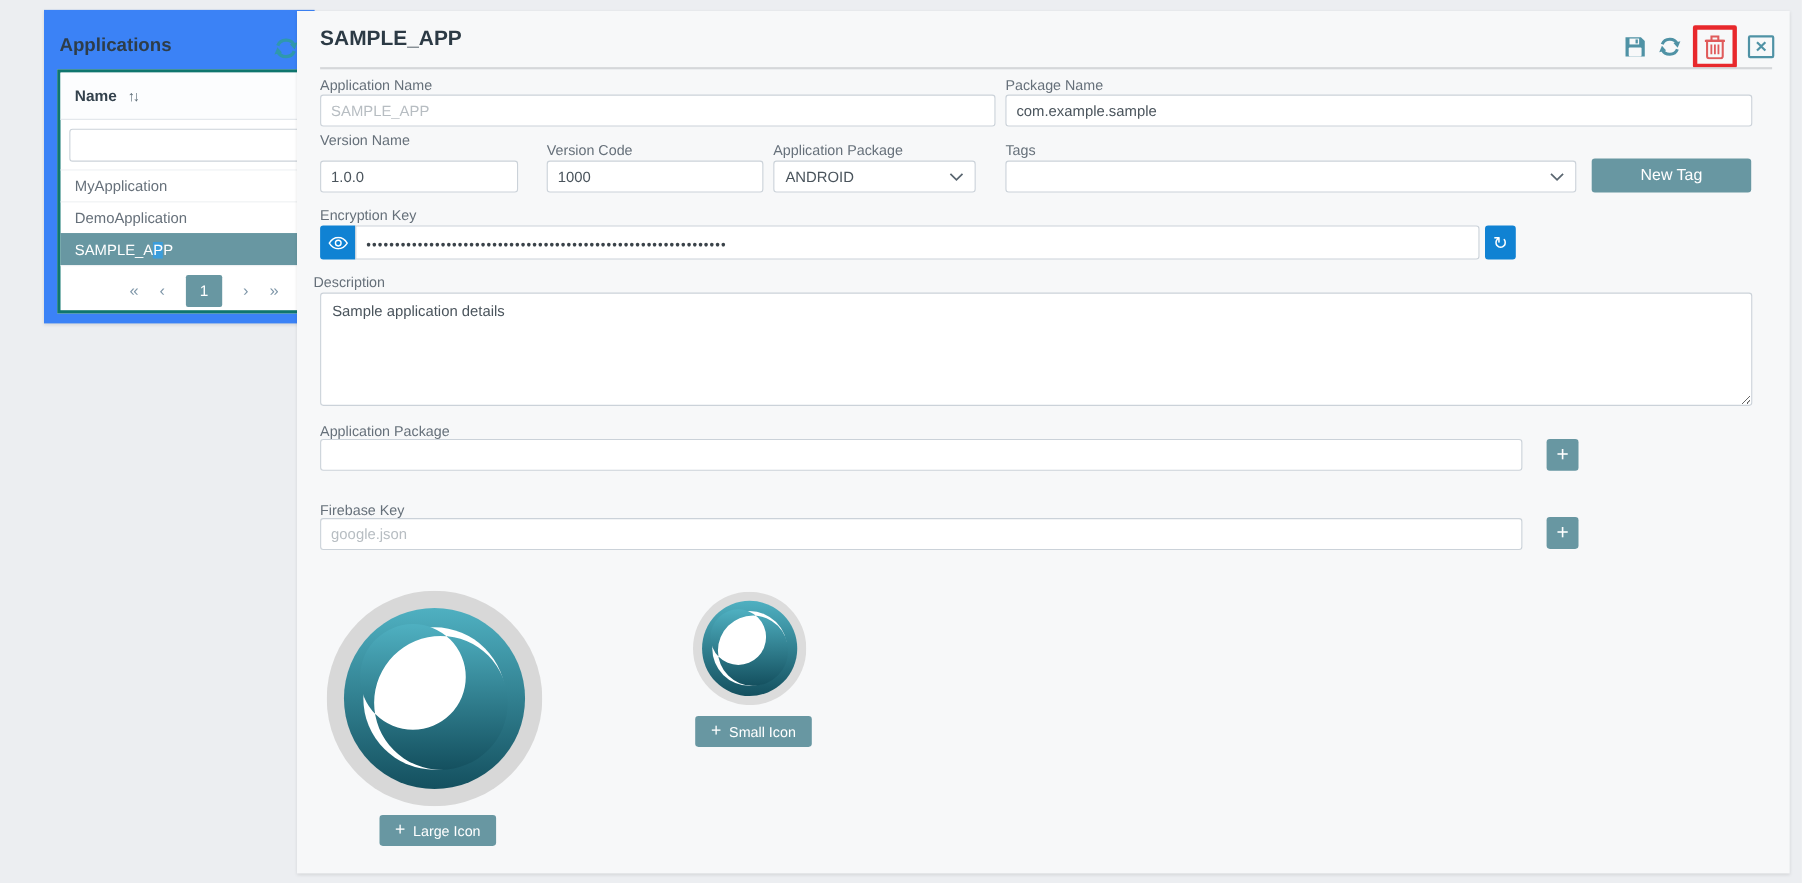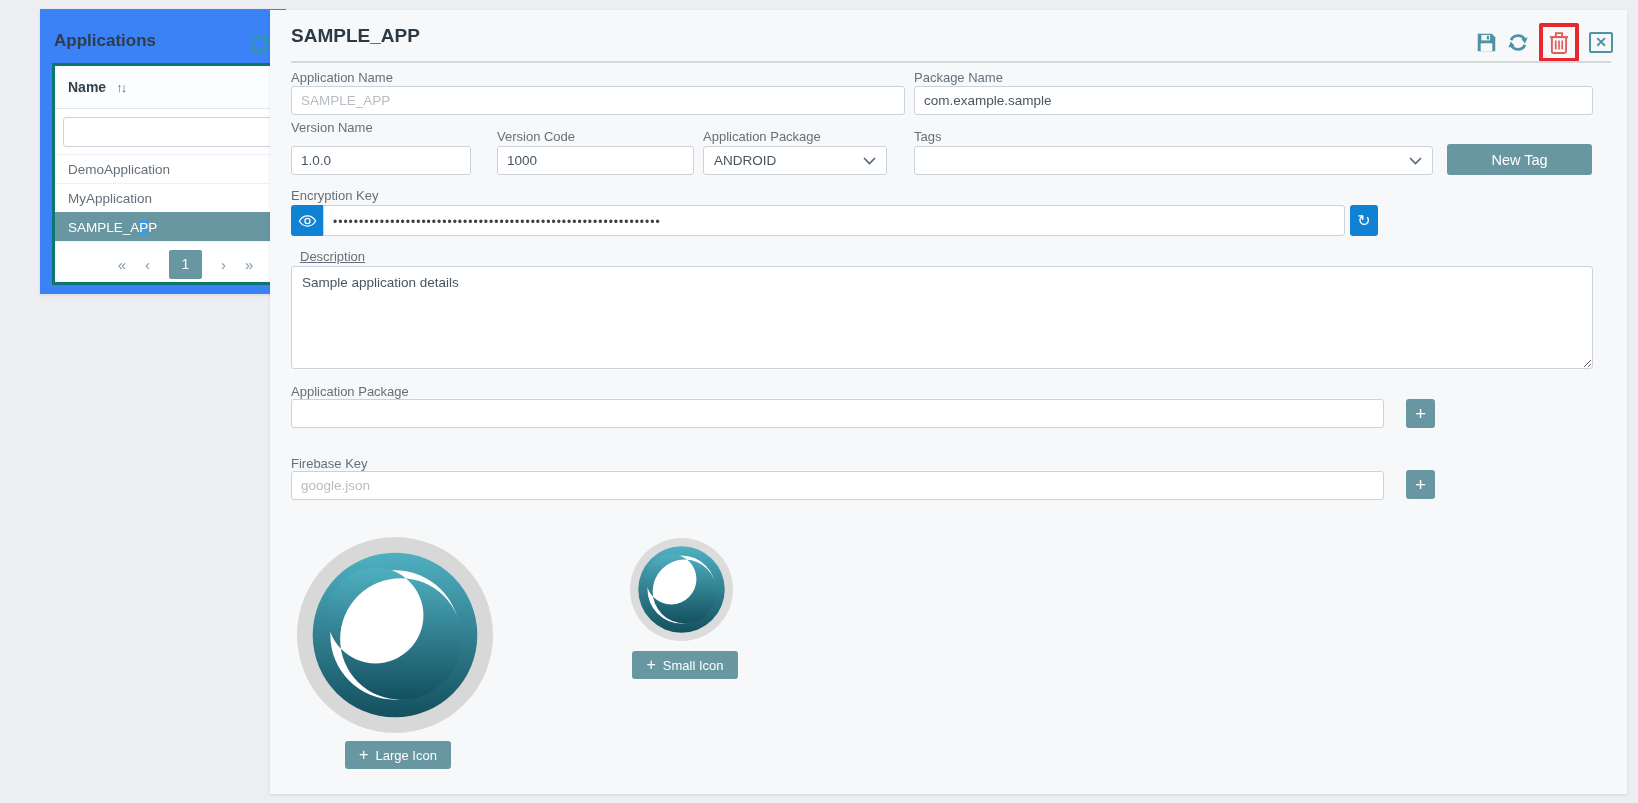--- a/index.html
+++ b/index.html
@@ -66,22 +66,22 @@
     </svg>
   </div>
   <div class="sb-table">
     <div class="sb-thead">
       <span class="th">Name</span>
       <span class="sb-sort">↑↓</span>
     </div>
     <div class="sb-filter">
       <input type="text" value="" style="">
     </div>
+    <div class="sb-row">MyApplication</div>
     <div class="sb-row">DemoApplication</div>
-    <div class="sb-row">MyApplication</div>
     <div class="sb-row selected"><span>SAMPLE_A</span><span class="hl">P</span><span>P</span></div>
     <div class="sb-pager">
       <span class="pg-btn">«</span>
       <span class="pg-btn">‹</span>
       <span class="pg-current">1</span>
       <span class="pg-btn">›</span>
       <span class="pg-btn">»</span>
     </div>
   </div>
 </aside>
@@ -153,21 +153,21 @@
     <svg width="19" height="12" viewBox="0 0 22 14">
       <path d="M1.5 7 C 4.5 2.2 7.8 1 11 1 s6.5 1.2 9.5 6 c-3 4.8-6.3 6-9.5 6 S4.5 11.8 1.5 7 z" fill="none" stroke="#fff" stroke-width="1.5"></path>
       <circle cx="11" cy="7" r="3" fill="none" stroke="#fff" stroke-width="1.5"></circle>
     </svg>
   </button>
   <input class="inp key-input" readonly="" value="•••••••••••••••••••••••••••••••••••••••••••••••••••••••••••••••" style="">
   <button class="blue-btn" style="left:1080px; top:195px; width:28px; height:31px; color:#fff; font-size:16px;">
       <span>↻</span>
     </button>
 
-  <span class="lbl" style="left:30px; top:239px;text-decoration:underline;">Description</span>
+  <span class="lbl" style="left:15px; top:239px;">Description</span>
   <textarea class="desc" style="">Sample application details</textarea>
 
   <span class="lbl" style="left:21px; top:374px;">Application Package</span>
   <input class="inp" style="left: 21px; top: 389px; width: 1093px;" value="">
   <button class="teal-btn plus-btn" style="left:1136px; top:389px;">+</button>
 
   <span class="lbl" style="left:21px; top:446px;">Firebase Key</span>
   <input class="inp" style="left: 21px; top: 461px; width: 1093px;" placeholder="google.json">
   <button class="teal-btn plus-btn" style="left:1136px; top:460px;">+</button>
 

